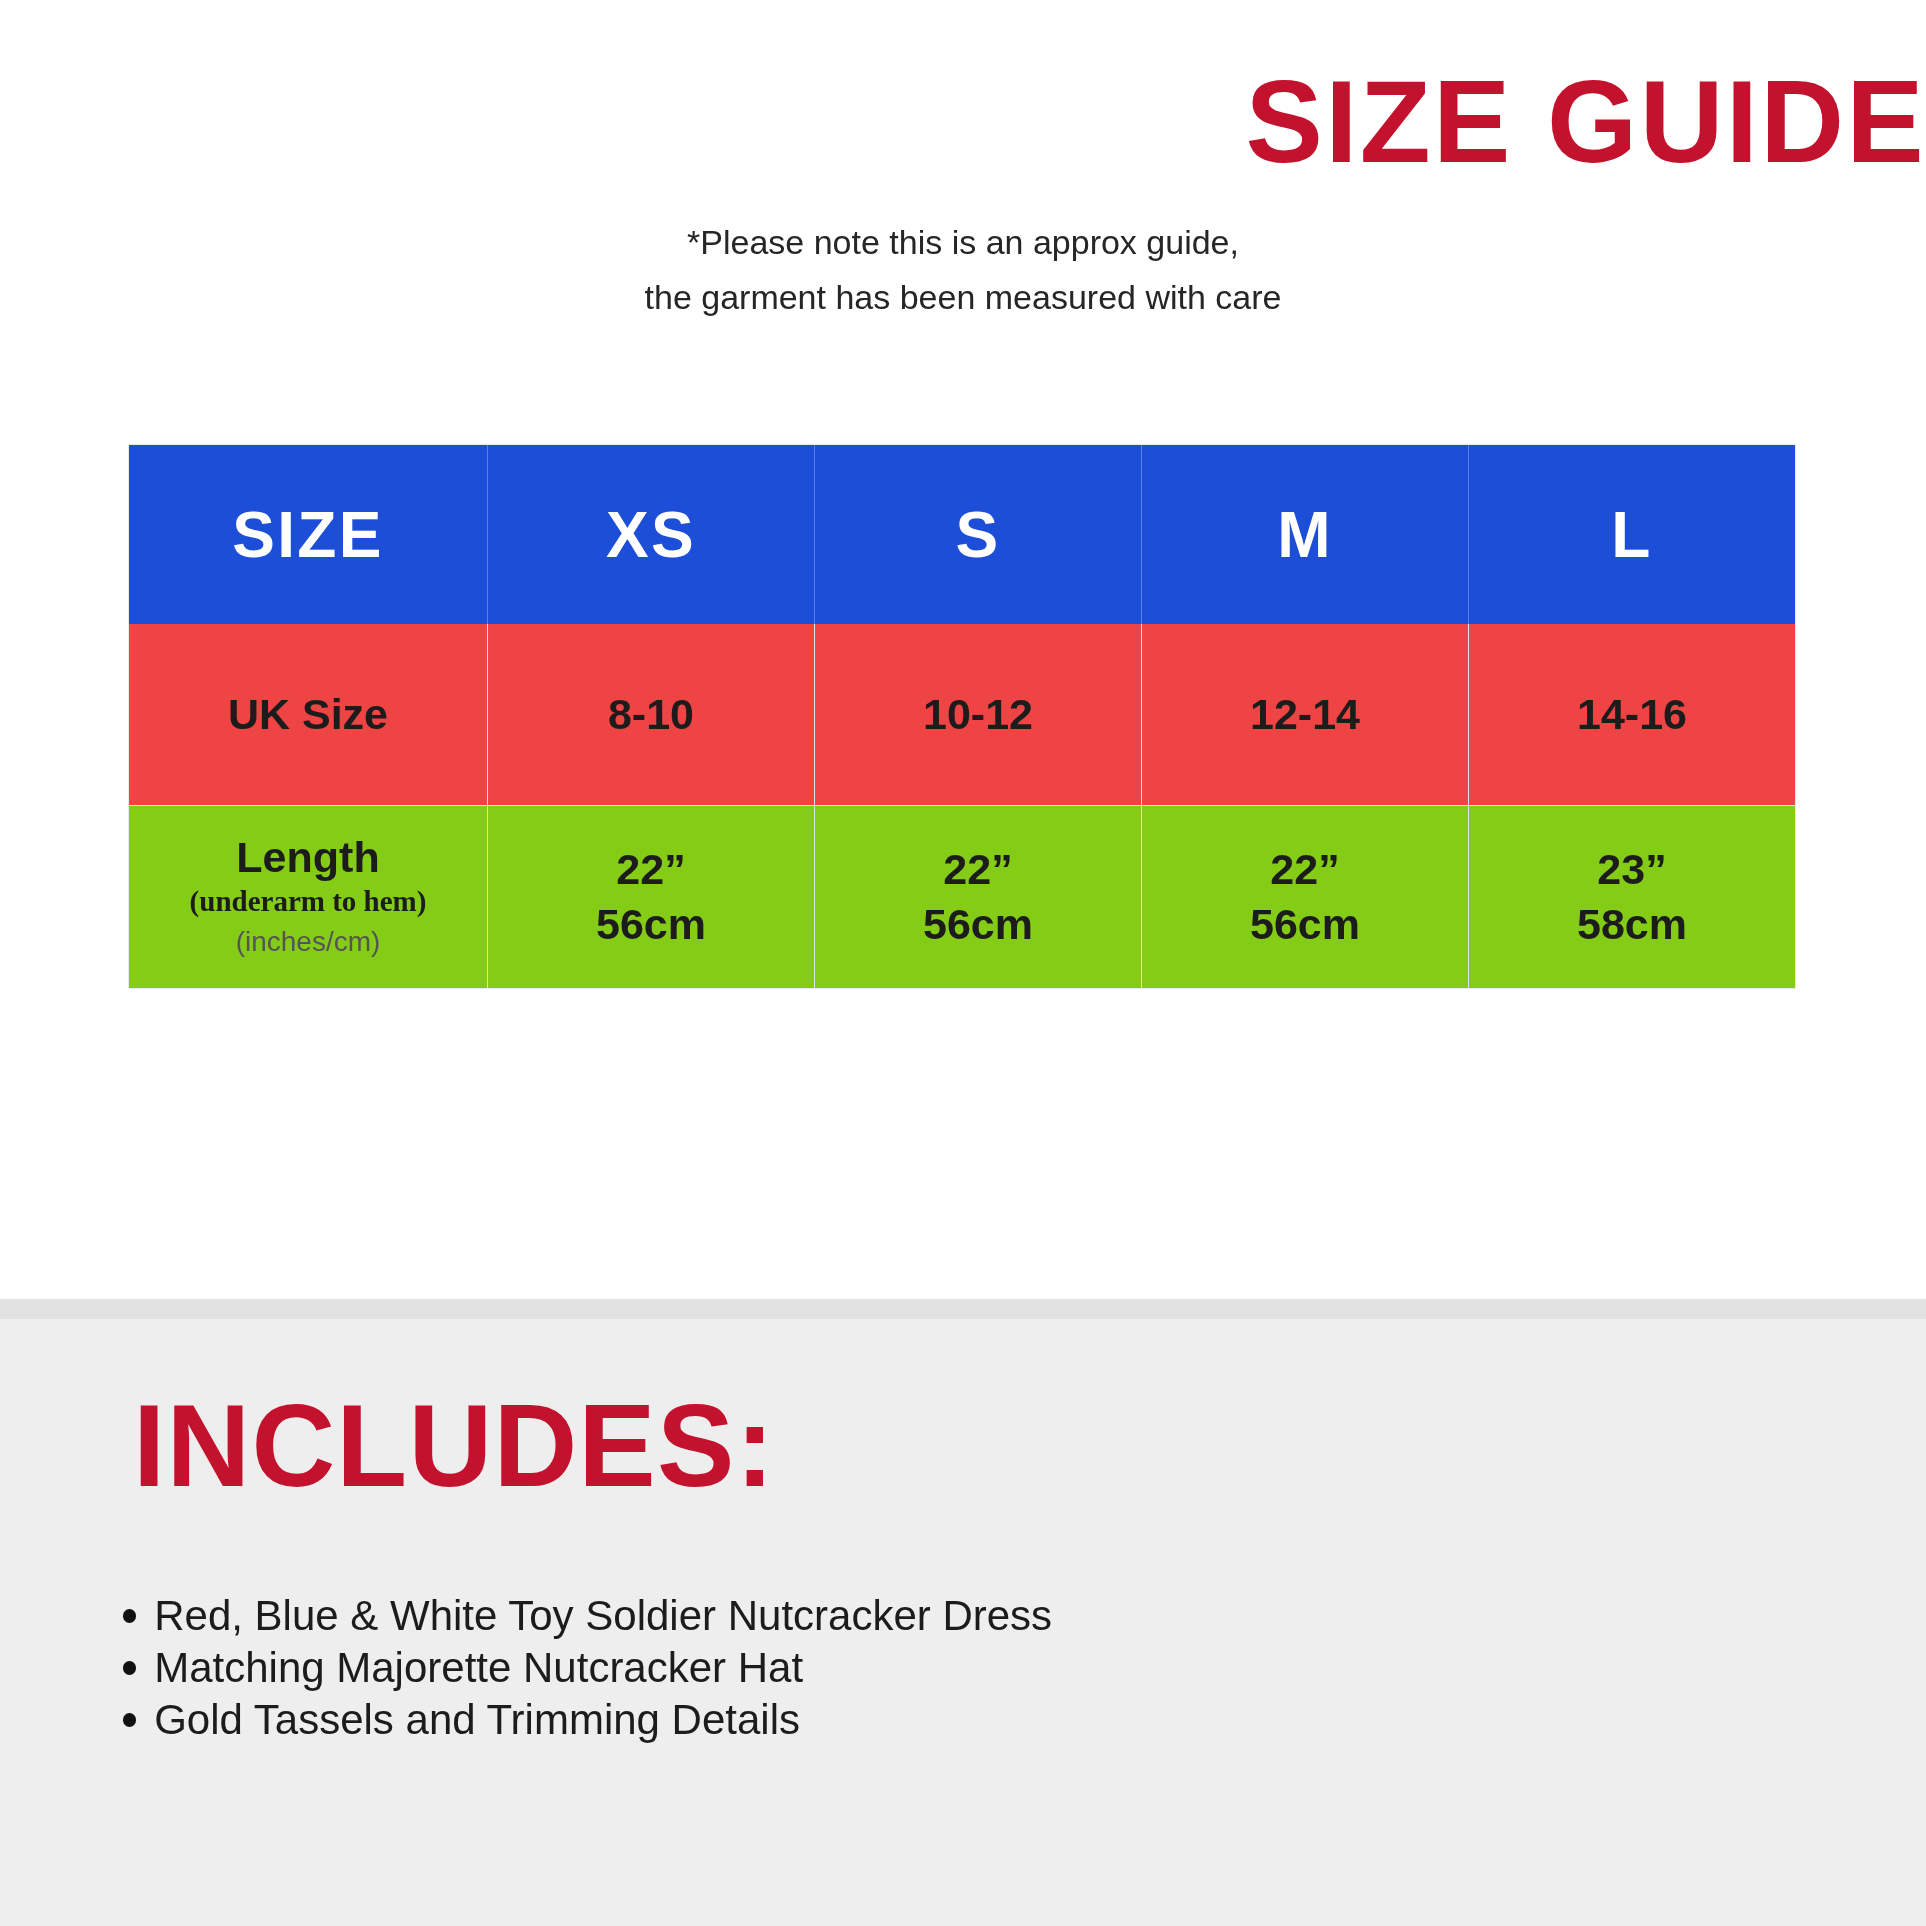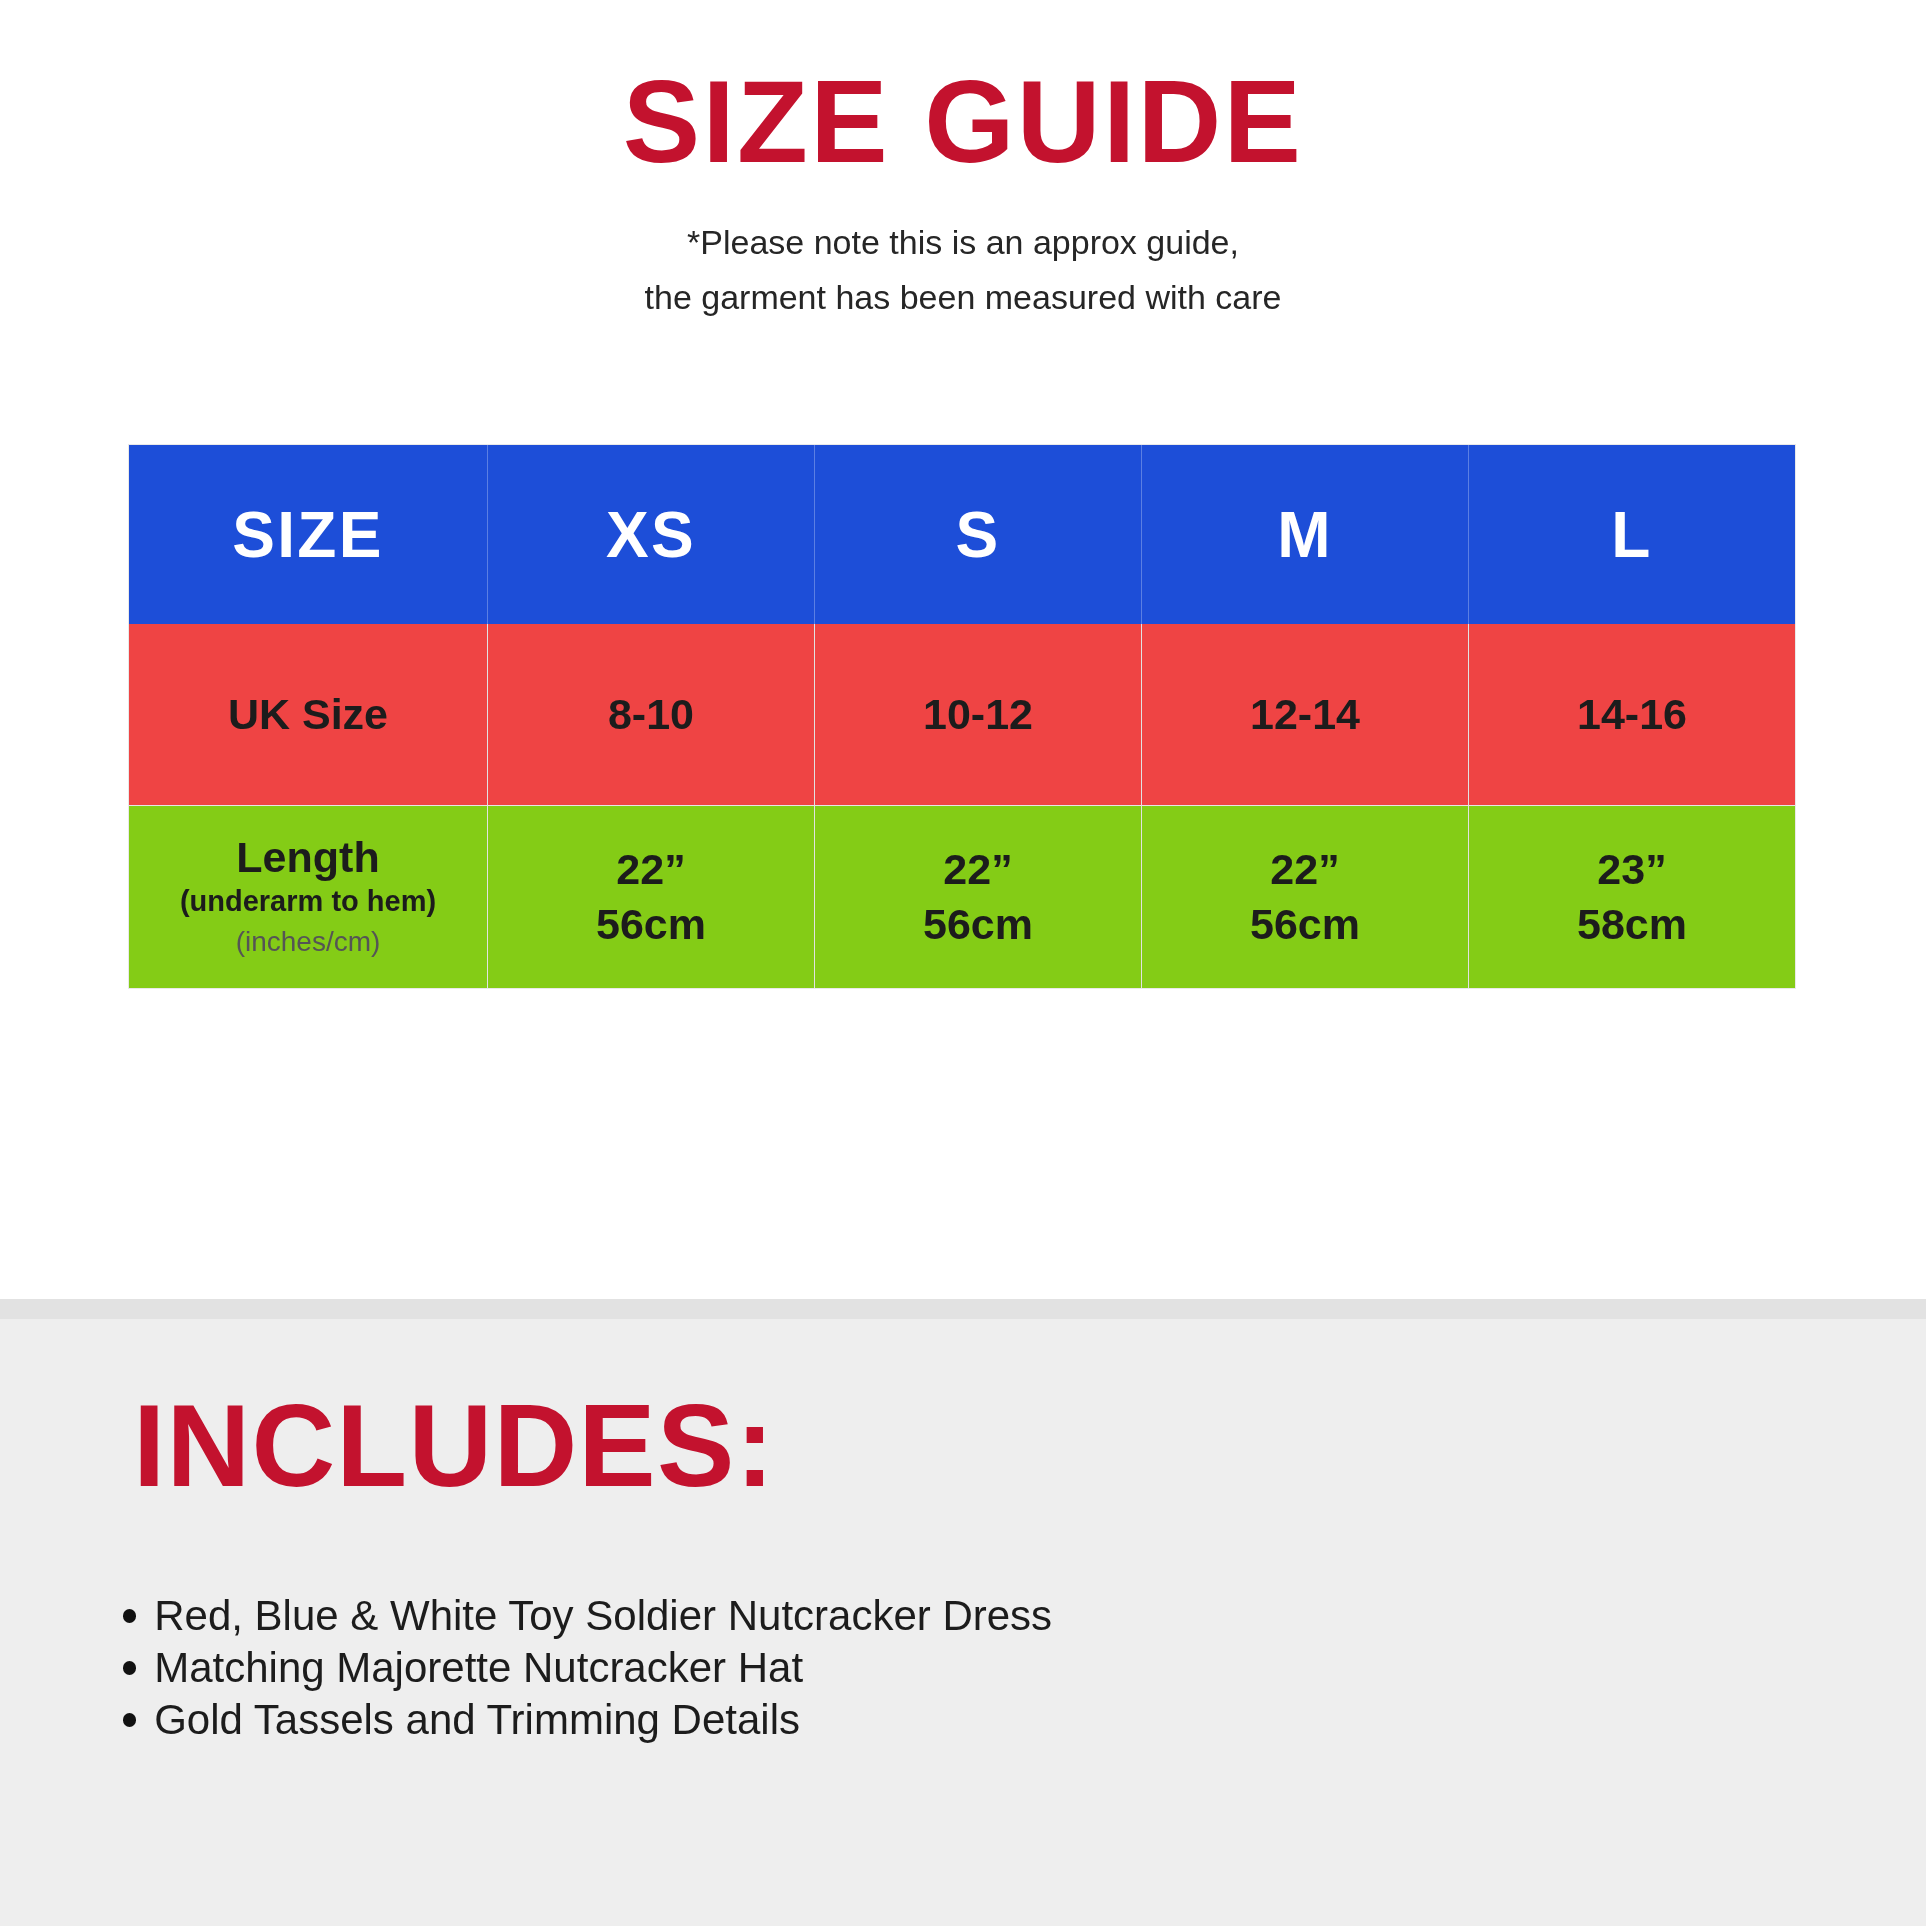--- a/index.html
+++ b/index.html
@@ -16,21 +16,21 @@
     color: #1c1c1c;
   }
 
   
   .page-title {
     position: absolute;
     top: 55px;
     left: 0;
     width: 100%;
     margin: 0;
-    text-align: center;
+    text-align: right;
     font-size: 116px;
     font-weight: 800;
     letter-spacing: 2.3px;
     color: #C3122E;
   }
 
   
   .note {
     position: absolute;
     top: 215px;
@@ -100,20 +100,21 @@
   .length-title {
     font-size: 43px;
     font-weight: 700;
     line-height: 46px;
   }
   .length-sub {
     font-size: 29px;
     font-weight: 700;
     line-height: 38px;
     margin-top: 2.3px;
+    font-family: Liberation Serif, serif;
   }
   .length-unit {
     font-size: 28px;
     font-weight: 400;
     line-height: 36px;
     margin-top: 4.6px;
     color: #555555;
   }
   .val-line {
     font-size: 43px;

